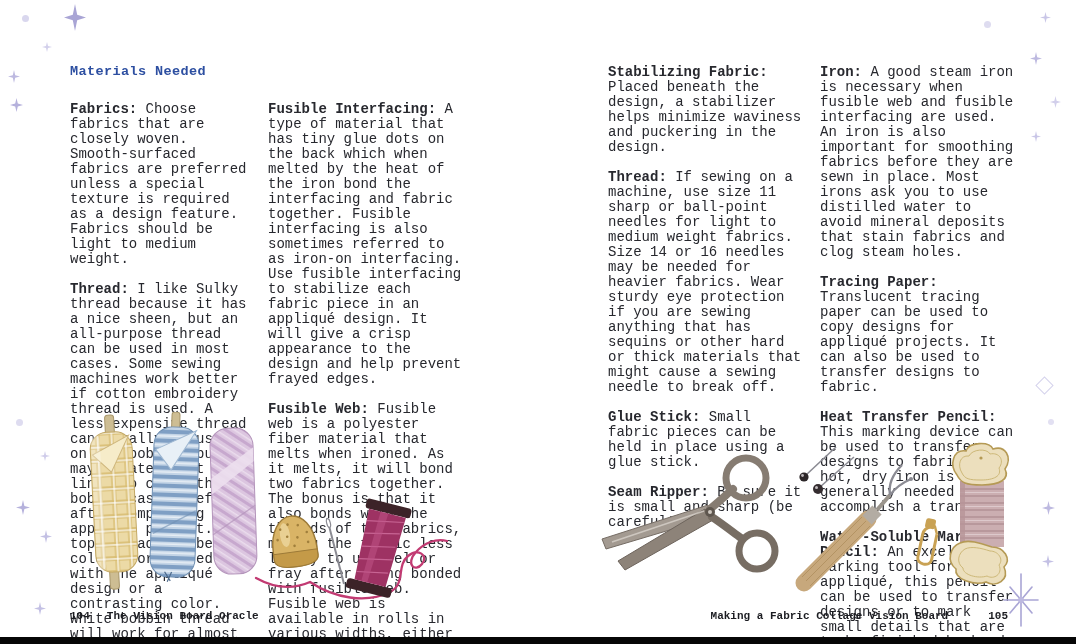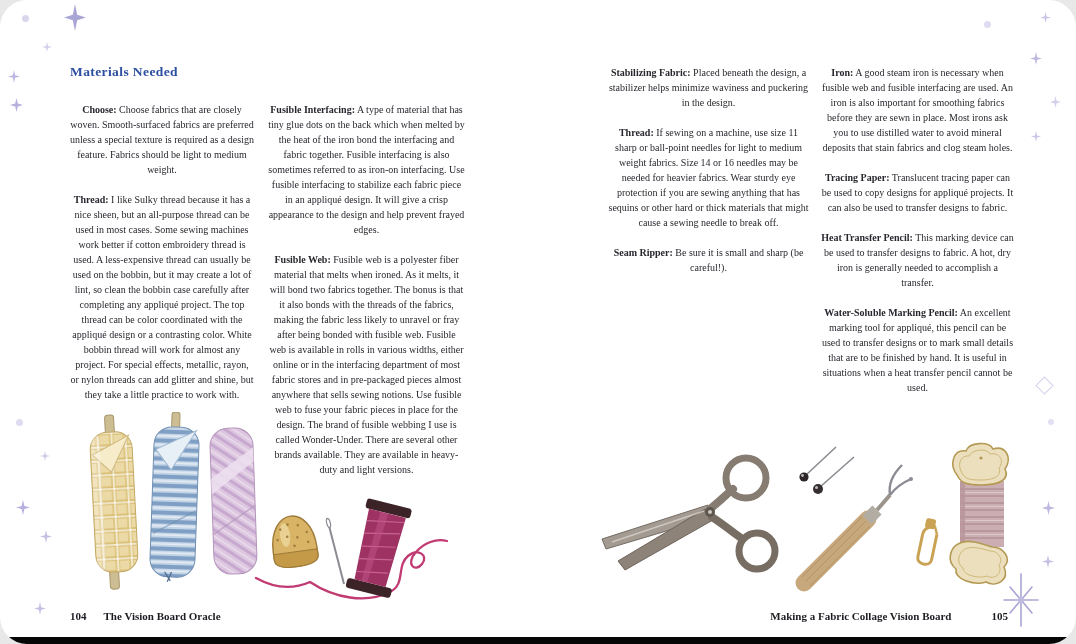--- a/index.html
+++ b/index.html
@@ -1,24 +1,24 @@
 <!DOCTYPE html>
 <html><head>
 <meta charset="utf-8">
 <style>
   html,body{margin:0;padding:0;background:#e8e8e8;}
   #spread{
     position:relative; width:1076px; height:644px; background:#ffffff;
-    overflow:hidden; font-family:Liberation Serif, serif;border-radius:27px;
+    overflow:hidden; font-family:Liberation Mono, monospace;
   }
   .heading{
     position:absolute; left:70px; top:64px;
     font-size:13.5px; font-weight:bold; letter-spacing:.4px; color:#2d4fa1;
   }
-  .col{ position:absolute; font-size:10px; line-height:15px; color:#27282e; text-align:center;}
+  .col{ position:absolute; font-size:14px; line-height:15px; color:#27282e; text-align:left;}
   .col p{ margin:0 0 15px 0; }
   .col strong{ font-weight:bold; }
   #col-l1{ left:70px;  top:102px; width:184px; }
   #col-l2{ left:268px; top:102px; width:197px; }
   #col-r1{ left:608px; top:65px;  width:201px; }
   #col-r2{ left:820px; top:65px;  width:195px; }
   .footer{
     position:absolute; top:610px; font-size:11px; font-weight:bold; color:#1c1d22;
     display:flex; gap:17px; align-items:center;
   }
@@ -38,32 +38,33 @@
   .crescent{ position:absolute; }
 </style>
 </head>
 <body>
 
 <div id="spread">
 
   <div class="heading">Materials Needed</div>
 
   <div class="col" id="col-l1">
-    <p><strong>Choose:</strong><span> Choose fabrics that are closely woven. Smooth-surfaced fabrics are preferred unless a special texture is required as a design feature. Fabrics should be light to medium weight.</span></p>
+    <p><strong>Fabrics:</strong><span> Choose fabrics that are closely woven. Smooth-surfaced fabrics are preferred unless a special texture is required as a design feature. Fabrics should be light to medium weight.</span></p>
     <p><strong>Thread:</strong><span> I like Sulky thread because it has a nice sheen, but an all-purpose thread can be used in most cases. Some sewing machines work better if cotton embroidery thread is used. A less-expensive thread can usually be used on the bobbin, but it may create a lot of lint, so clean the bobbin case carefully after completing any appliqué project. The top thread can be color coordinated with the appliqué design or a contrasting color. White bobbin thread will work for almost any project. For special effects, metallic, rayon, or nylon threads can add glitter and shine, but they take a little practice to work with.</span></p>
   </div>
 
   <div class="col" id="col-l2">
     <p><strong>Fusible Interfacing:</strong><span> A type of material that has tiny glue dots on the back which when melted by the heat of the iron bond the interfacing and fabric together. Fusible interfacing is also sometimes referred to as iron-on interfacing. Use fusible interfacing to stabilize each fabric piece in an appliqué design. It will give a crisp appearance to the design and help prevent frayed edges.</span></p>
     <p><strong>Fusible Web:</strong><span> Fusible web is a polyester fiber material that melts when ironed. As it melts, it will bond two fabrics together. The bonus is that it also bonds with the threads of the fabrics, making the fabric less likely to unravel or fray after being bonded with fusible web. Fusible web is available in rolls in various widths, either online or in the interfacing department of most fabric stores and in pre-packaged pieces almost anywhere that sells sewing notions. Use fusible web to fuse your fabric pieces in place for the design. The brand of fusible webbing I use is called Wonder-Under. There are several other brands available. They are available in heavy-duty and light versions.</span></p>
   </div>
 
   <div class="col" id="col-r1">
     <p><strong>Stabilizing Fabric:</strong><span> Placed beneath the design, a stabilizer helps minimize waviness and puckering in the design.</span></p>
     <p><strong>Thread:</strong><span> If sewing on a machine, use size 11 sharp or ball-point needles for light to medium weight fabrics. Size 14 or 16 needles may be needed for heavier fabrics. Wear sturdy eye protection if you are sewing anything that has sequins or other hard or thick materials that might cause a sewing needle to break off.</span></p>
+    <p><strong>Glue Stick:</strong><span> Small fabric pieces can be held in place using a glue stick.</span></p>
     <p><strong>Seam Ripper:</strong><span> Be sure it is small and sharp (be careful!).</span></p>
   </div>
 
   <div class="col" id="col-r2">
     <p><strong>Iron:</strong><span> A good steam iron is necessary when fusible web and fusible interfacing are used. An iron is also important for smoothing fabrics before they are sewn in place. Most irons ask you to use distilled water to avoid mineral deposits that stain fabrics and clog steam holes.</span></p>
     <p><strong>Tracing Paper:</strong><span> Translucent tracing paper can be used to copy designs for appliqué projects. It can also be used to transfer designs to fabric.</span></p>
     <p><strong>Heat Transfer Pencil:</strong><span> This marking device can be used to transfer designs to fabric. A hot, dry iron is generally needed to accomplish a transfer.</span></p>
     <p><strong>Water-Soluble Marking Pencil:</strong><span> An excellent marking tool for appliqué, this pencil can be used to transfer designs or to mark small details that are to be finished by hand. It is useful in situations when a heat transfer pencil cannot be used.</span></p>
   </div>
 

